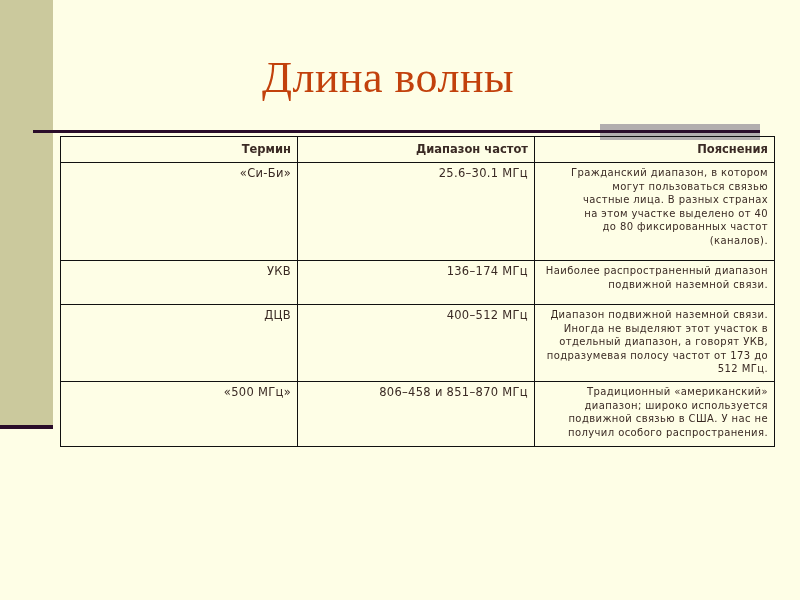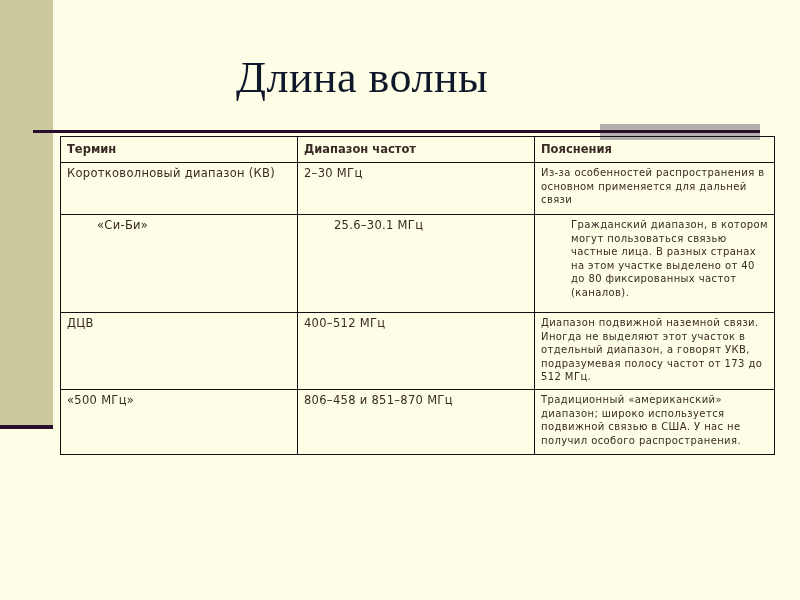--- a/index.html
+++ b/index.html
@@ -11,44 +11,44 @@
     }
     .left-bar {
       position: absolute; left: 0; top: 0; width: 53px; height: 428px;
       background: #cbc99d;
     }
     .left-bar-underline {
       position: absolute; left: 0; top: 425px; width: 53px; height: 4px;
       background: #2a0d2a;
     }
     .title {
-      position: absolute; left: 236px; top: 52px;
+      position: absolute; left: 262px; top: 52px;
       font-family: "Liberation Serif", "DejaVu Serif", serif;
-      font-size: 44px; color: #0f172a; letter-spacing: 0.5px;
+      font-size: 44px; color: #c2410c; letter-spacing: 0.5px;
     }
     .title-rule {
       position: absolute; left: 33px; top: 130px; width: 727px; height: 3px;
       background: #2a0d2a;
     }
     .gray-accent {
       position: absolute; left: 600px; top: 124px; width: 160px; height: 16px;
       background: #b2aeae;
     }
     .gray-accent::after {
       content: ""; position: absolute; left: 0; top: 6px; width: 160px; height: 3px;
       background: #2a0d2a;
     }
     table.grid {
       position: absolute; left: 60px; top: 136px;
       border-collapse: collapse; table-layout: fixed;
       width: 714px;
     }
     table.grid th, table.grid td {
       border: 1.5px solid #111;
-      vertical-align: top; text-align: left;
+      vertical-align: top; text-align: right;
       padding: 3px 6px 0 6px;
       color: #3a2a24;
       overflow: hidden;
     }
     table.grid th {
       font-weight: bold; font-size: 11.5px; height: 20px; padding-top: 5px;
     }
     th.c3 { font-size: 10px; padding-top: 3px; margin-left: 28px; }
     td { font-size: 11.5px; letter-spacing: 0.3px; }
     td.note { font-size: 10px; line-height: 13.5px; padding: 2px 8px 0 14px; letter-spacing: 0.4px; }
@@ -79,29 +79,29 @@
       <col class="c3">
     </colgroup>
   <thead>
     <tr>
       <th>Термин</th>
       <th>Диапазон частот</th>
       <th class="c3">Пояснения</th>
     </tr>
   </thead>
   <tbody>
-    <tr class="r1">
-      <td>Коротковолновый диапазон (КВ)</td>
-      <td>2–30 МГц</td>
-      <td class="note">Из-за особенностей распространения в основном применяется для дальней связи</td>
-    </tr>
     <tr class="r2">
       <td>«Си-Би»</td>
       <td>25.6–30.1 МГц</td>
       <td class="note">Гражданский диапазон, в котором могут пользоваться связью частные лица. В разных странах на этом участке выделено от 40 до 80 фиксированных частот (каналов).</td>
+    </tr>
+    <tr class="r4">
+      <td>УКВ</td>
+      <td>136–174 МГц</td>
+      <td class="note">Наиболее распространенный диапазон подвижной наземной связи.</td>
     </tr>
     <tr class="r5">
       <td>ДЦВ</td>
       <td>400–512 МГц</td>
       <td class="note">Диапазон подвижной наземной связи. Иногда не выделяют этот участок в отдельный диапазон, а говорят УКВ, подразумевая полосу частот от 173 до 512 МГц.</td>
     </tr>
     <tr class="r6">
       <td>«500 МГц»</td>
       <td>806–458 и 851–870 МГц</td>
       <td class="note">Традиционный «американский» диапазон; широко используется подвижной связью в США. У нас не получил особого распространения.</td>

